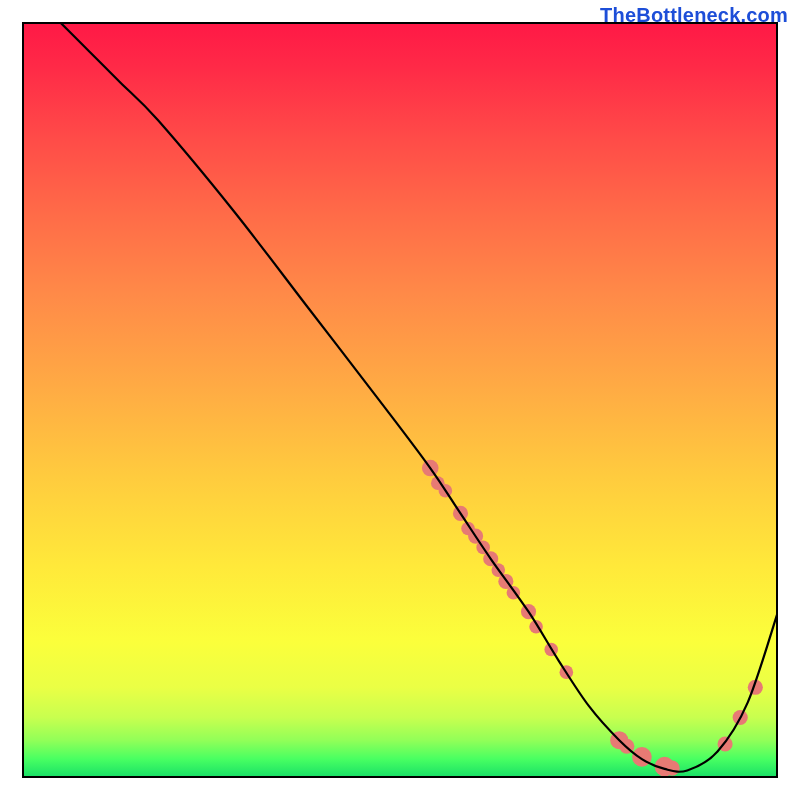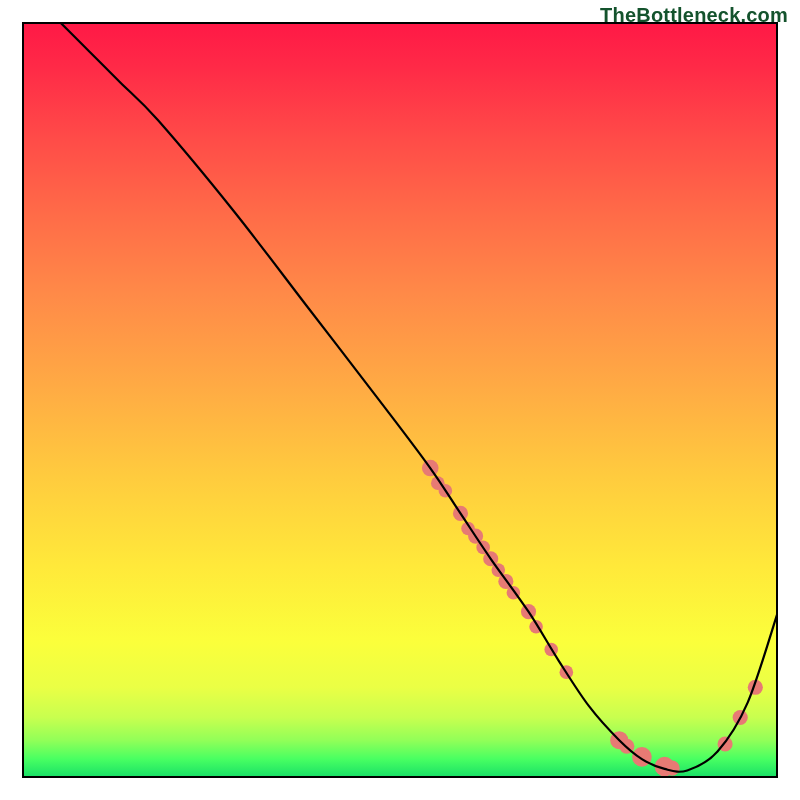--- a/index.html
+++ b/index.html
@@ -15,21 +15,21 @@
     position: relative;
     width: 800px;
     height: 800px;
   }
   .watermark {
     position: absolute;
     top: 4px;
     right: 12px;
     font-size: 20px;
     font-weight: bold;
-    color: #14532d;
+    color: #1d4ed8;
     z-index: 10;
     letter-spacing: 0.2px;
   }
   .plot {
     position: absolute;
     left: 22px;
     top: 22px;
     width: 756px;
     height: 756px;
     box-sizing: border-box;

